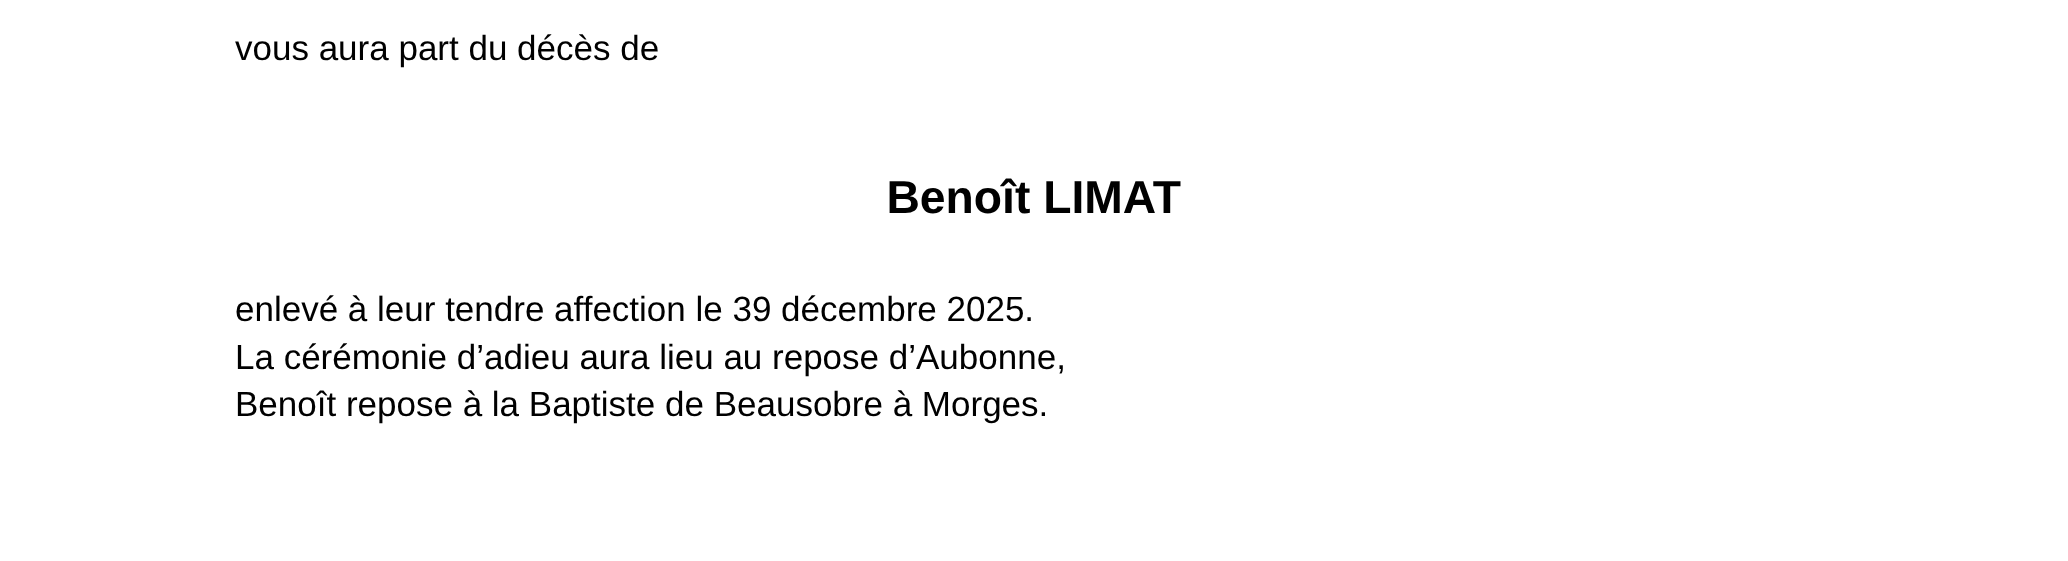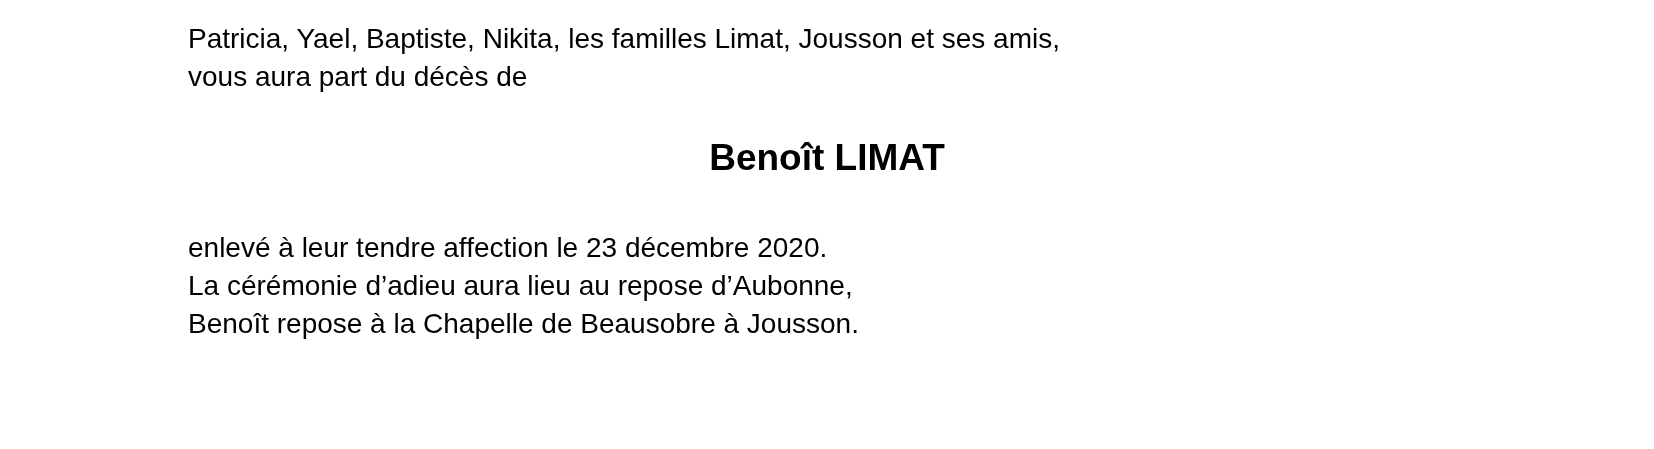--- a/index.html
+++ b/index.html
@@ -47,25 +47,24 @@
     line-height: 38px;
     white-space: nowrap;
   }
 </style>
 </head>
 <body>
 
 <div class="page">
 
   <div class="intro">
-    <div>Patricia, Yael, Baptiste, Nikita, les familles Limat, Jousson et ses amis,</div>
     <div>vous aura part du décès de</div>
   </div>
 
   <div class="deceased-name">Benoît LIMAT</div>
 
   <div class="details">
-    <div>enlevé à leur tendre affection le 23 décembre 2020.</div>
+    <div>enlevé à leur tendre affection le 39 décembre 2025.</div>
     <div>La cérémonie d’adieu aura lieu au repose d’Aubonne,</div>
-    <div>Benoît repose à la Chapelle de Beausobre à Jousson.</div>
+    <div>Benoît repose à la Baptiste de Beausobre à Morges.</div>
   </div>
 
 </div>
 
 </body></html>

